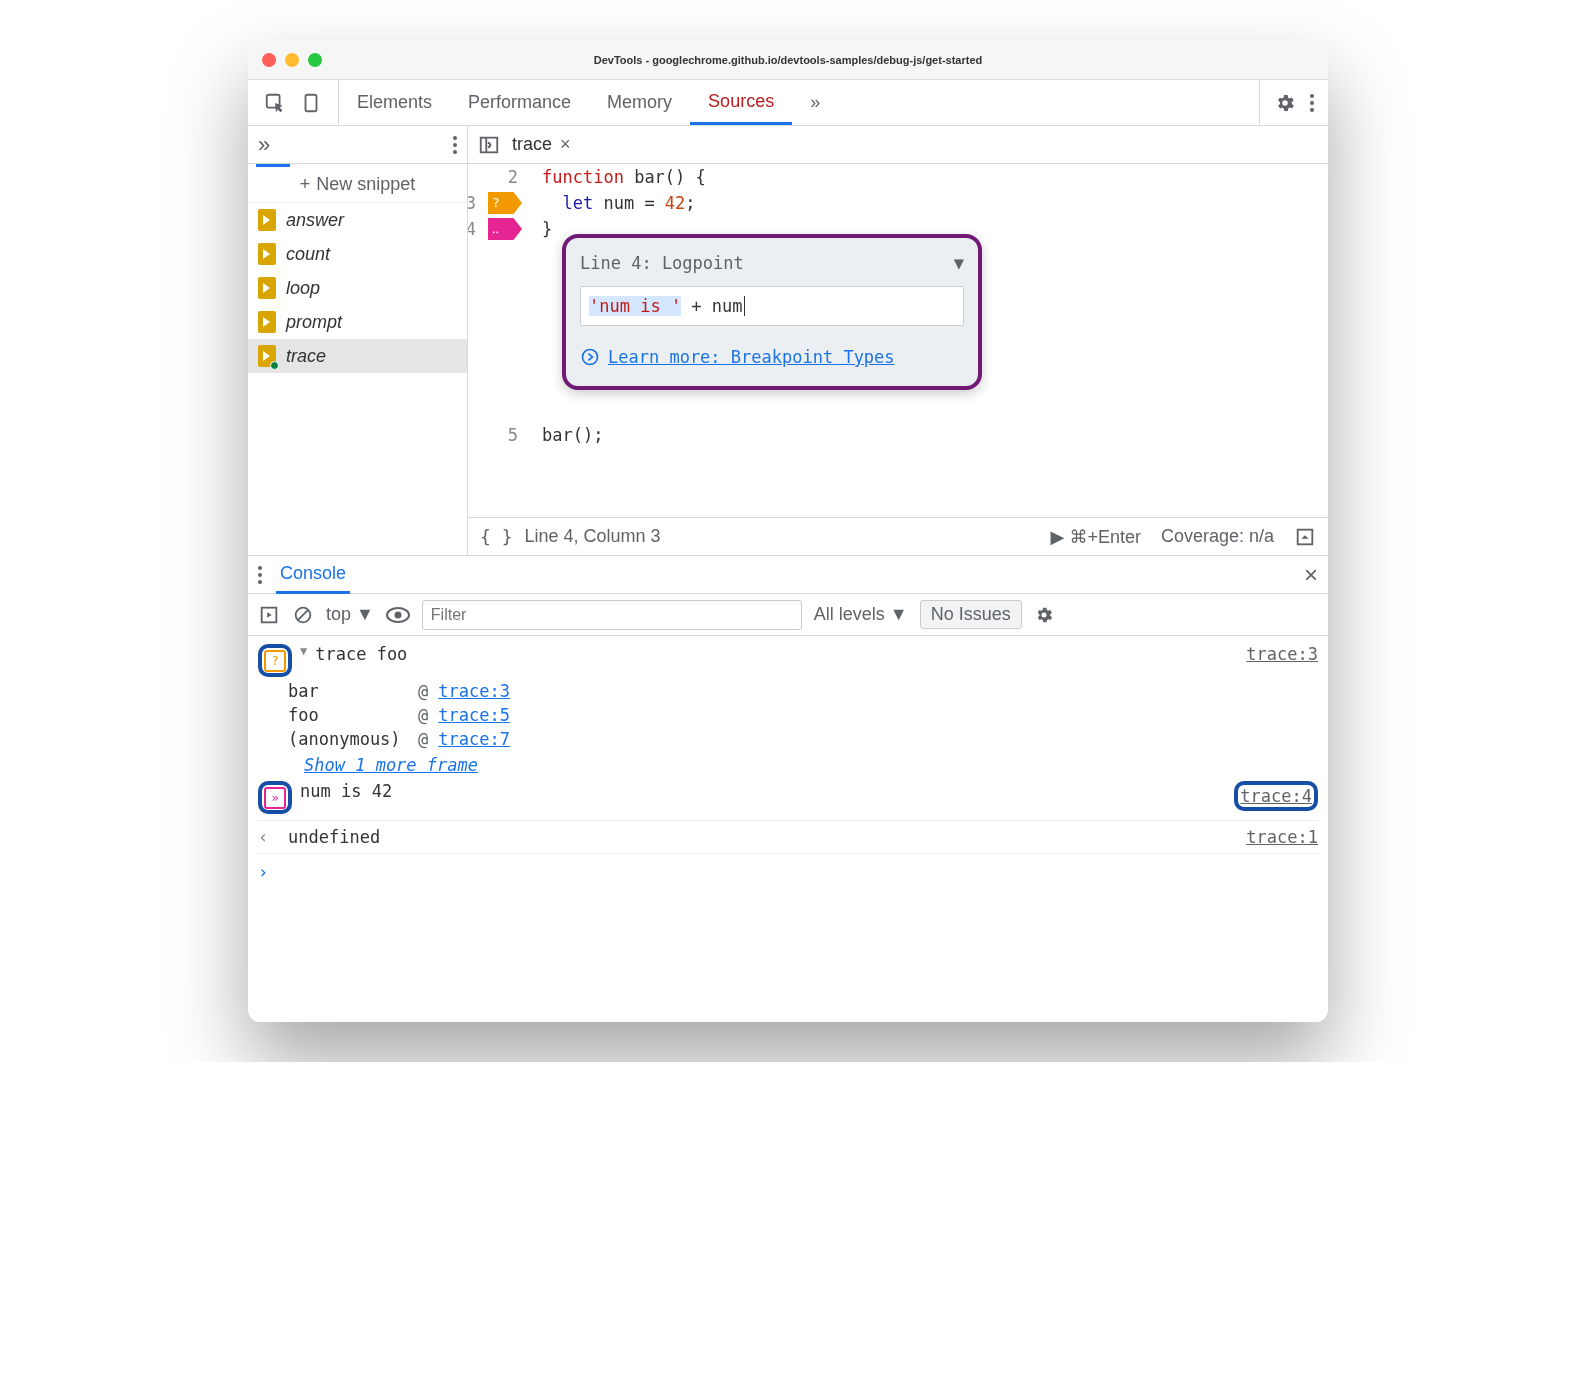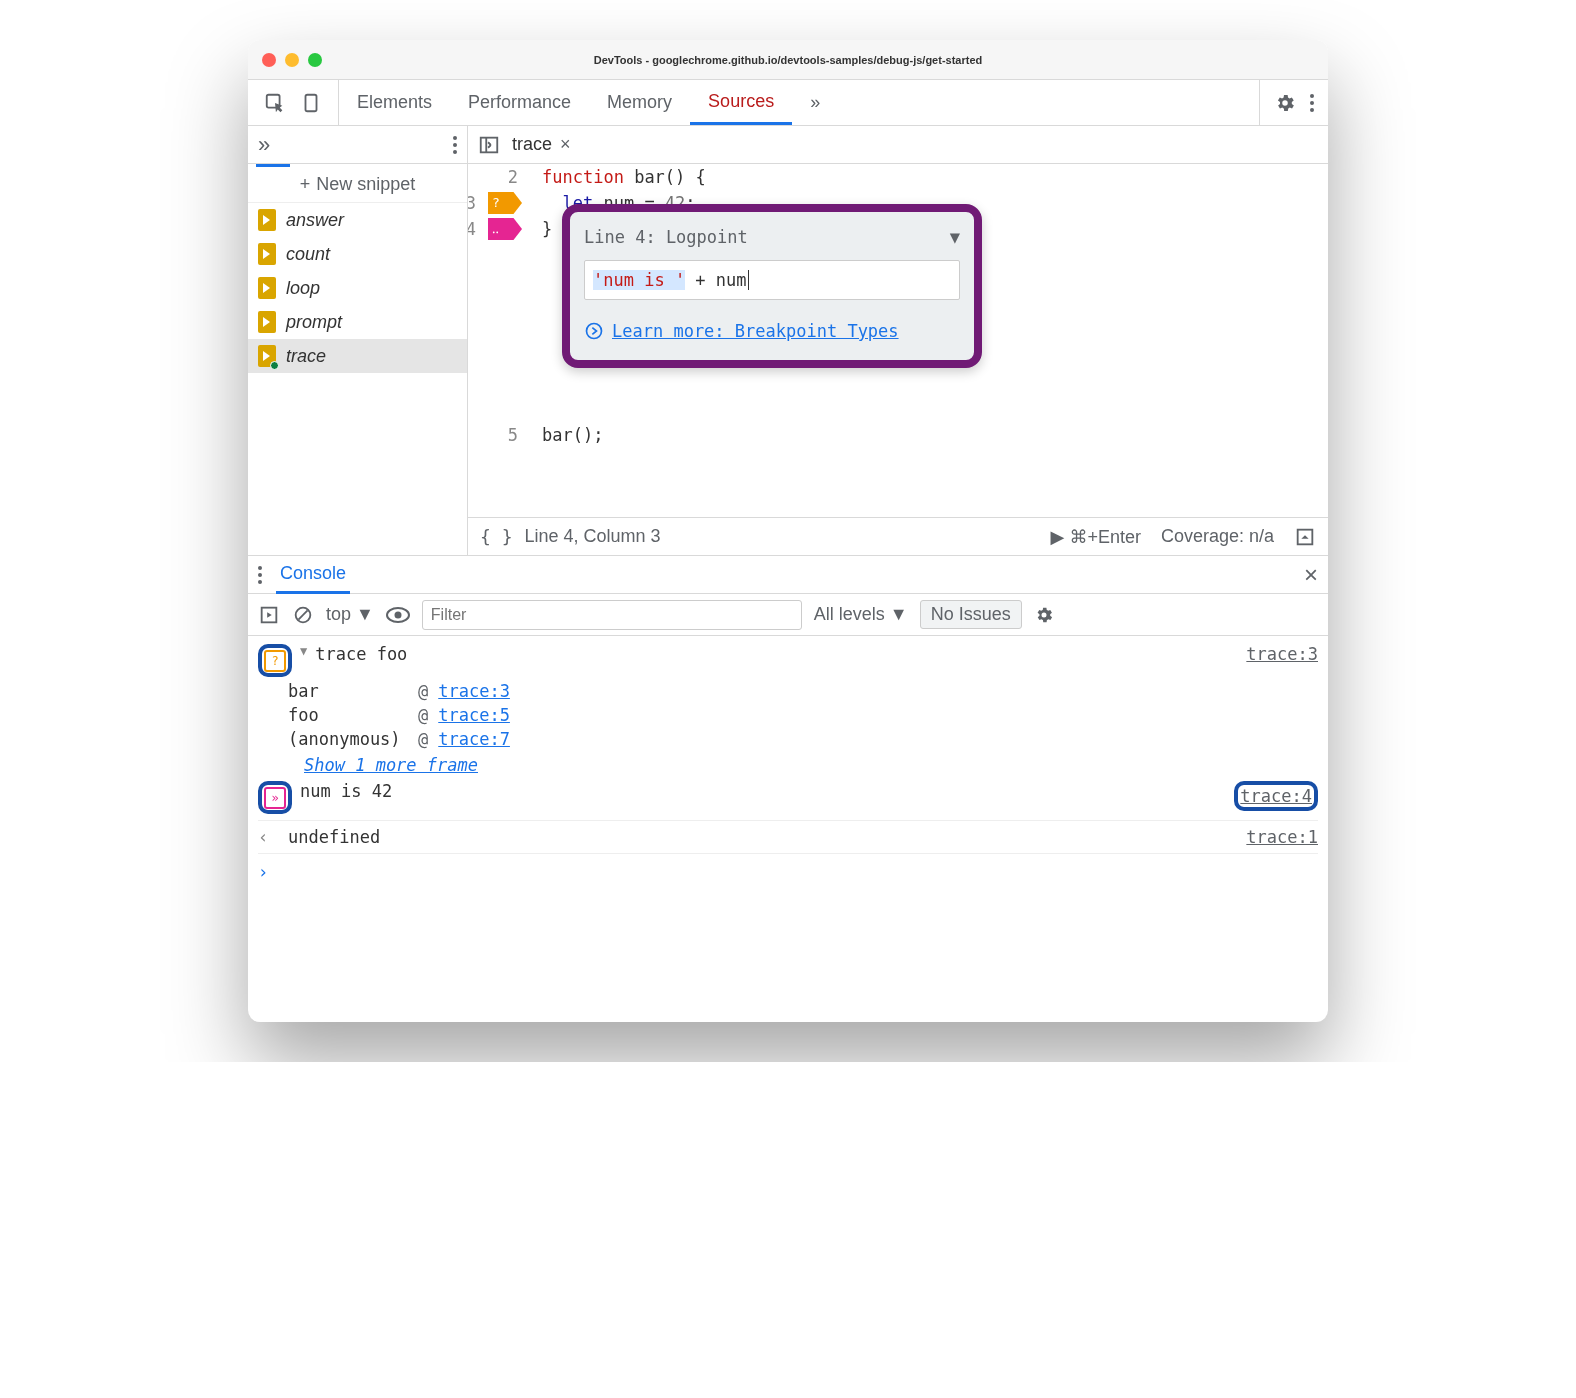--- a/index.html
+++ b/index.html
@@ -40,23 +40,23 @@
 .editor-tab { display: flex; align-items: center; gap: 8px; font-size: 18px; color: #333; }
 .editor-tab .x { color: #5f6368; cursor: pointer; }
 .code-area { flex: 1; display: flex; font-family: Menlo, Consolas, monospace; font-size: 17px; line-height: 26px; position: relative; overflow: hidden; }
 .gutter { width: 60px; text-align: right; padding-right: 10px; color: #888; }
 .gutter .ln { height: 26px; position: relative; }
 .gutter .marker { position: absolute; right: -4px; top: 2px; width: 34px; height: 22px; color: #fff; font-size: 13px; display: flex; align-items: center; justify-content: flex-start; padding-left: 4px; }
 .gutter .marker.orange { background: #f29900; clip-path: polygon(0 0, 75% 0, 100% 50%, 75% 100%, 0 100%); }
 .gutter .marker.pink { background: #e52592; clip-path: polygon(0 0, 75% 0, 100% 50%, 75% 100%, 0 100%); }
 .code { flex: 1; padding-left: 14px; color: #333; }
 .code .row { height: 26px; white-space: pre; }
-.kw { color: #c41a16; } .fn { color: #333; } .num { color: #737373; } .let { color: #1a1aa6; }
-
-.popup { position: absolute; left: 94px; top: 40px; width: 420px; border: 8px solid #701a75; border-radius: 16px; background: #eceff1; box-shadow: 0 4px 12px rgba(0,0,0,0.2); padding: 12px 14px 16px; }
+.kw { color: #c41a16; } .fn { color: #333; } .num { color: #c2410c; } .let { color: #1a1aa6; }
+
+.popup { position: absolute; left: 94px; top: 70px; width: 420px; border: 4px solid #701a75; border-radius: 16px; background: #eceff1; box-shadow: 0 4px 12px rgba(0,0,0,0.2); padding: 12px 14px 16px; }
 .popup-head { display: flex; align-items: center; justify-content: space-between; color: #5f6368; font-size: 17px; }
 .popup-input { margin-top: 10px; background: #fff; border: 1px solid #ccc; border-radius: 2px; padding: 6px 8px; font-family: Menlo, monospace; font-size: 17px; }
 .popup-input .str { background: #d4e7ff; color: #c41a16; }
 .popup-link { margin-top: 18px; display: flex; align-items: center; gap: 8px; color: #1a73e8; font-size: 17px; }
 .popup-link a { text-decoration: underline; color: #1a73e8; }
 
 .editor-status { height: 38px; border-top: 1px solid #d9d9d9; display: flex; align-items: center; padding: 0 12px; gap: 14px; color: #5f6368; justify-content: space-between; }
 .editor-status .left { display: flex; align-items: center; gap: 12px; }
 .editor-status .right { display: flex; align-items: center; gap: 20px; }
 

